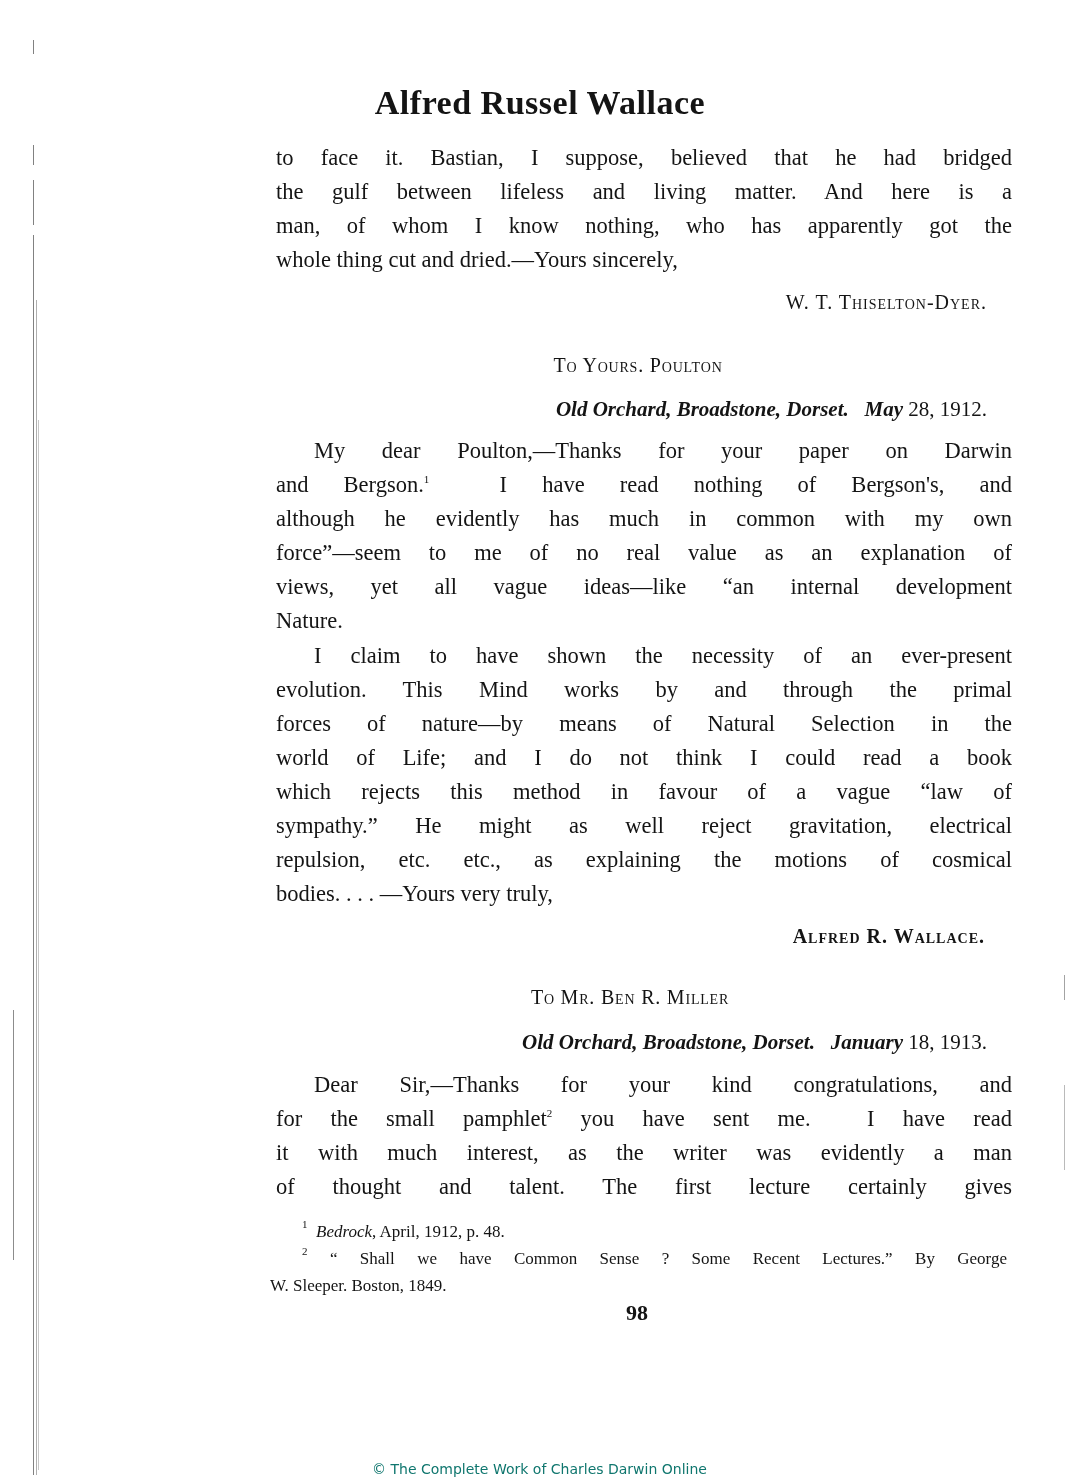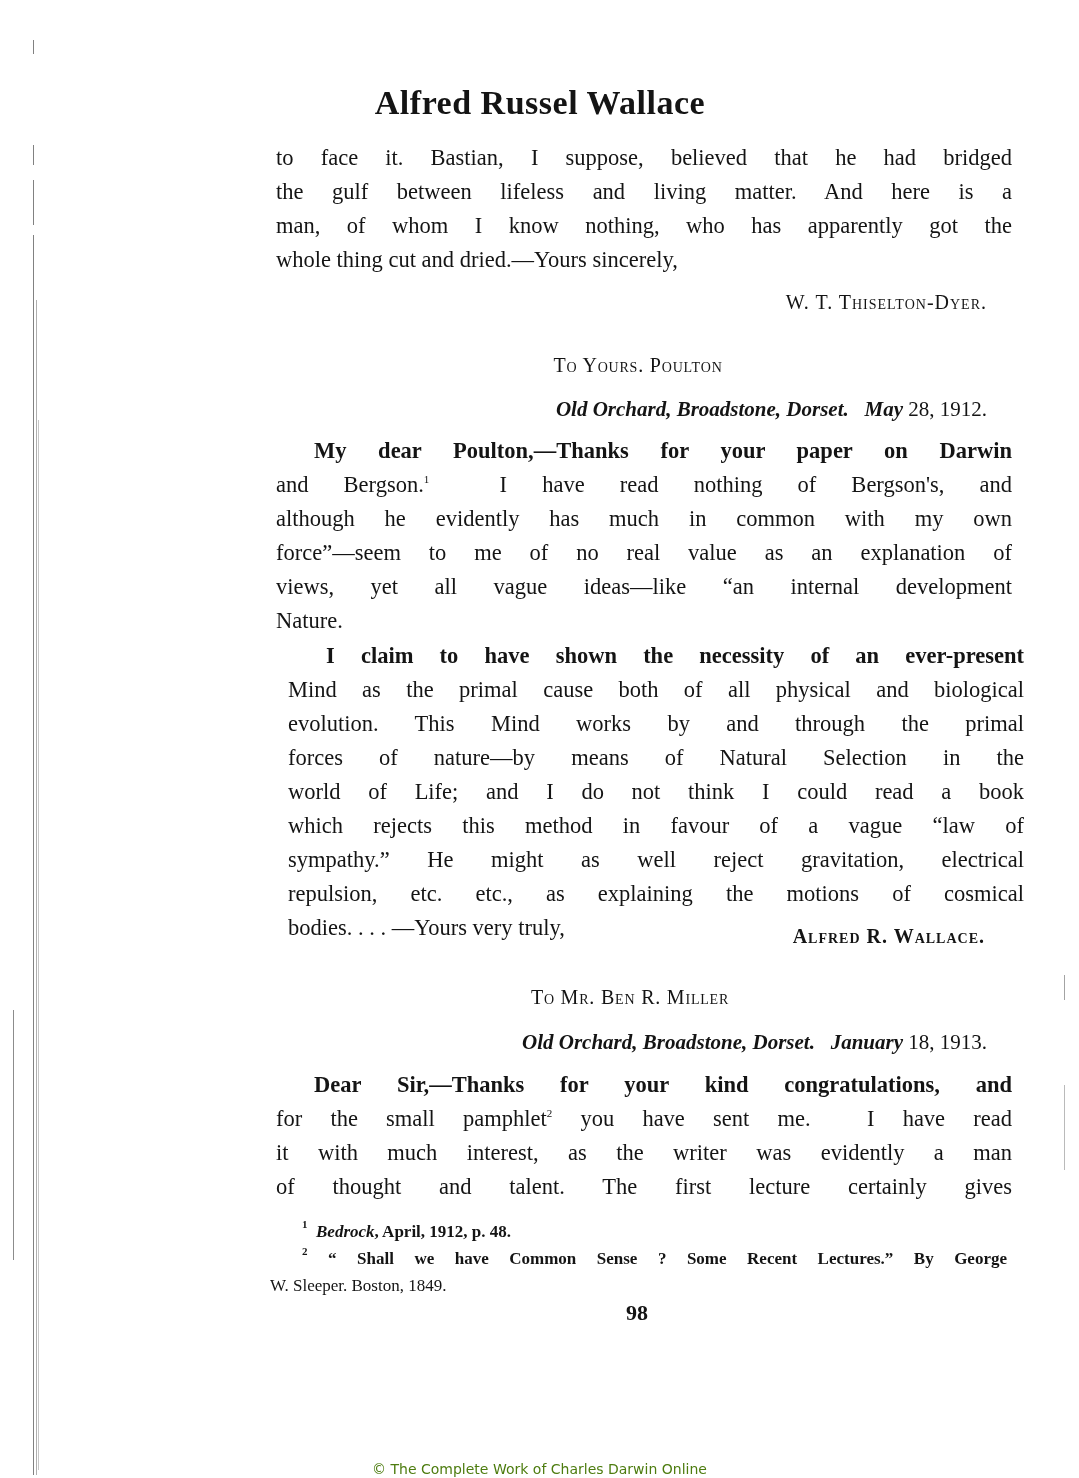--- a/index.html
+++ b/index.html
@@ -44,21 +44,20 @@
       text-align: justify;
       text-align-last: justify;
       white-space: nowrap;
       height: 34px;
     }
     .line.last {
       text-align-last: left;
     }
     .indent {
       padding-left: 38px;
-      font-weight: bold;
     }
     .signature {
       position: absolute;
       font-size: 20px;
       letter-spacing: 1px;
     }
     .sc {
       font-variant: small-caps;
     }
     .heading {
@@ -97,40 +96,39 @@
       display: block;
       white-space: nowrap;
       height: 27px;
     }
     .fn-line.justify {
       text-align: justify;
       text-align-last: justify;
     }
     .fn-indent {
       padding-left: 32px;
-      font-weight: bold;
     }
     .page-number {
       position: absolute;
       top: 1300px;
       left: 276px;
       width: 722px;
       text-align: center;
       font-size: 22px;
       font-weight: bold;
     }
     .copyright {
       position: absolute;
       top: 1461px;
       left: 0;
       width: 1079px;
       text-align: center;
       font-family: "DejaVu Sans", sans-serif;
       font-size: 14px;
-      color: #4d7c0f;
+      color: #0f766e;
     }
   </style>
 </head>
 <body>
 
 <div>
   <div class="gutter-line" style="left:33px;top:40px;height:14px;"></div>
   <div class="gutter-line" style="left:33px;top:145px;height:20px;"></div>
   <div class="gutter-line" style="left:33px;top:180px;height:45px;"></div>
   <div class="gutter-line" style="left:33px;top:235px;height:1240px;"></div>
@@ -160,23 +158,22 @@
 
 <div class="text-block" style="top:434px;">
   <span class="line indent">My dear Poulton,—Thanks for your paper on Darwin</span>
   <span class="line"><span>and Bergson.</span><sup>1</sup><span style="white-space:pre;">  I have read nothing of Bergson's, and</span></span>
   <span class="line">although he evidently has much in common with my own</span>
   <span class="line">force”—seem to me of no real value as an explanation of</span>
   <span class="line">views, yet all vague ideas—like “an internal development</span>
   <span class="line last">Nature.</span>
 </div>
 
-<div class="text-block" style="top:639px;margin-left:12px;">
+<div class="text-block" style="top:639px;">
   <span class="line indent">I claim to have shown the necessity of an ever-present</span>
-  <span class="line">Mind as the primal cause both of all physical and biological</span>
   <span class="line">evolution.  This Mind works by and through the primal</span>
   <span class="line">forces of nature—by means of Natural Selection in the</span>
   <span class="line">world of Life; and I do not think I could read a book</span>
   <span class="line">which rejects this method in favour of a vague “law of</span>
   <span class="line">sympathy.”  He might as well reject gravitation, electrical</span>
   <span class="line">repulsion, etc. etc., as explaining the motions of cosmical</span>
   <span class="line last">bodies. . . . —Yours very truly,</span>
 </div>
 <div class="signature sc" style="top:925px;right:94px;font-weight:bold;font-size:20px;">Alfred R. Wallace.</div>
 

